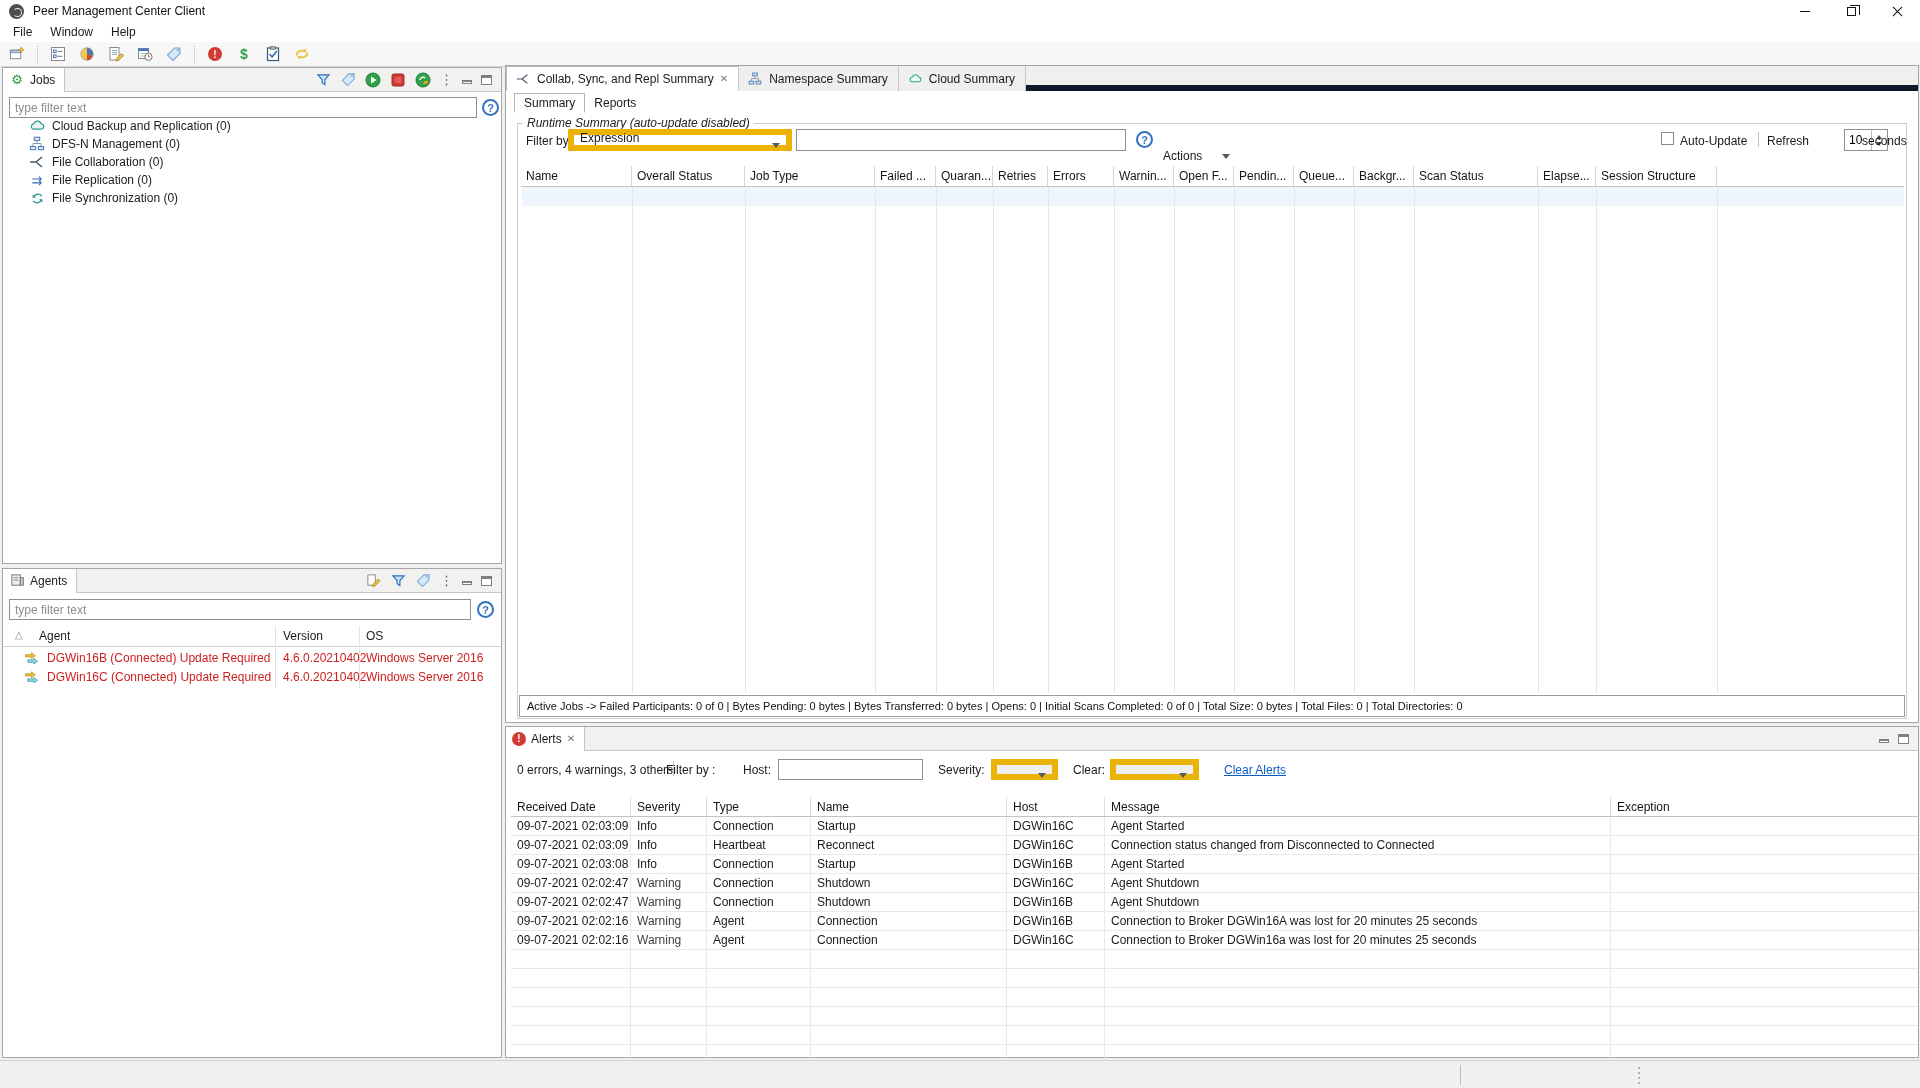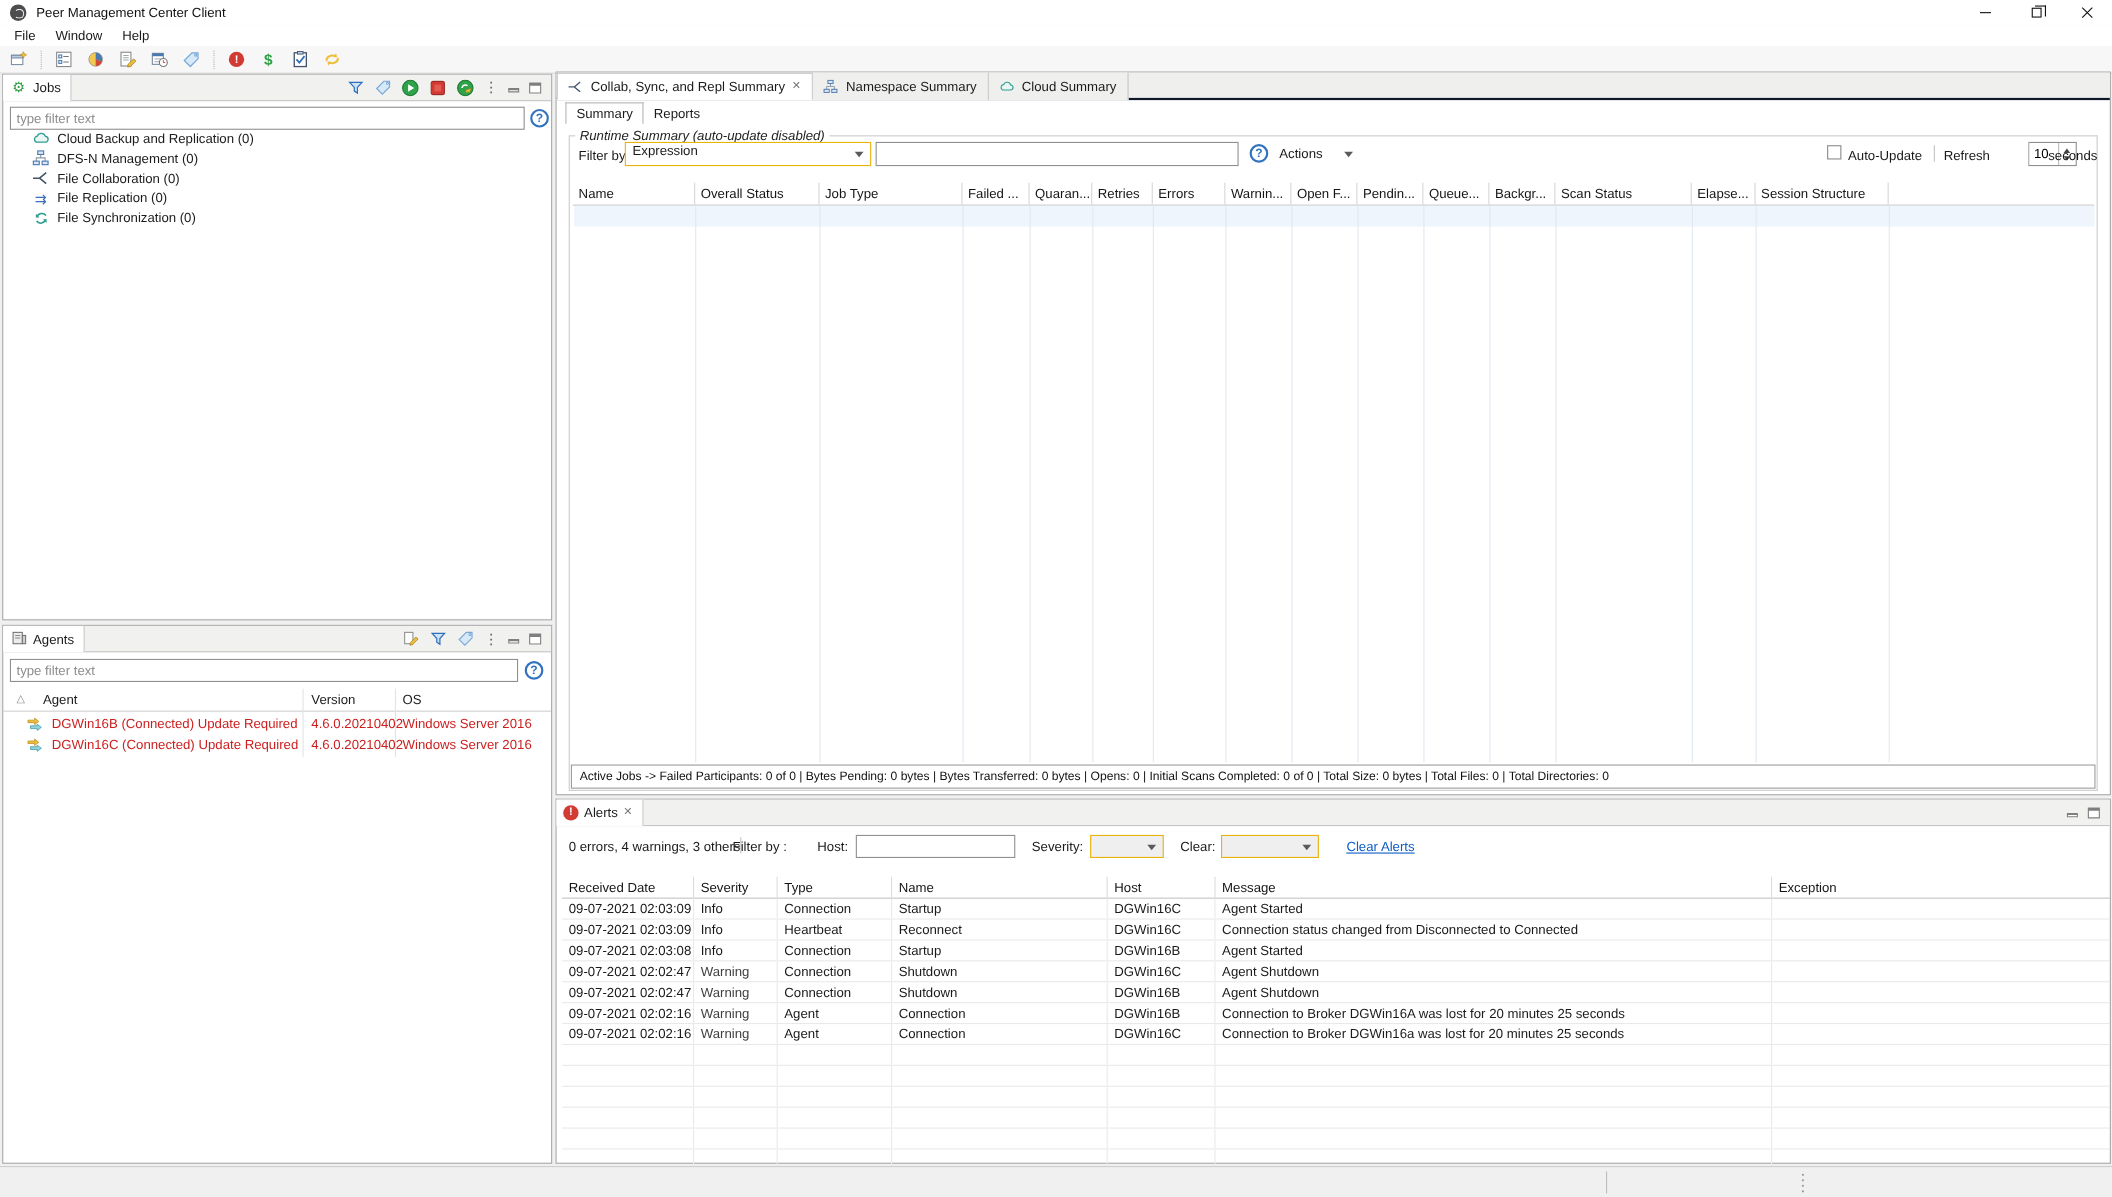--- a/index.html
+++ b/index.html
@@ -50,28 +50,28 @@
   .tree-row{position:absolute;left:0;width:100%;height:18px;display:flex;align-items:center;padding-left:26px;gap:7px}
   .tree-label{font-size:12px;color:#1c1c1c}
 
   
   .ag-head{position:absolute;height:21px;border-bottom:1px solid #d0d0d0;font-size:12px;color:#1c1c1c}
   .ag-vline{position:absolute;width:1px;background:#e3e3e3}
   .ag-row{position:absolute;height:19px;display:flex;align-items:center}
   .red{color:#cc1f1f}
 
   
-  .etabbar{position:absolute;left:0;right:0;top:0;height:25px;background:#efefee;border-bottom:2px solid #0f172a;display:flex}
+  .etabbar{position:absolute;left:0;right:0;top:0;height:25px;background:#efefee;border-bottom:6px solid #0f172a;display:flex}
   .etab{height:25px;display:flex;align-items:center;gap:6px;padding:0 10px 0 8px;border-right:1px solid #c6c6c6;background:#efefee;font-size:12px}
   .etab.active{background:#fff;border-top:1px solid #b9b9b9;border-left:1px solid #b9b9b9;margin-bottom:-1px;border-bottom:1px solid #fff}
   .subtab{height:20px;display:flex;align-items:center;padding:0 9px;font-size:12px}
   .subtab.active{border:1px solid #b5b5b5;border-bottom:1px solid #fff;background:#fff}
   .groupbox{position:absolute;border:1px solid #cbcbcb;background:#fff}
   .grouplabel{position:absolute;font-style:italic;background:#fff;padding:0 4px;font-size:12px;color:#222}
-  .combo{position:absolute;border:1px solid #eab308;background:#fff;display:flex;align-items:flex-start;padding:0 18px 0 6px;font-size:12px}
+  .combo{position:absolute;border:6px solid #eab308;background:#fff;display:flex;align-items:flex-end;padding:0 18px 0 6px;font-size:12px}
   .combo .chev,.chev-alone{width:0;height:0;border-left:4px solid transparent;border-right:4px solid transparent;border-top:5px solid #5a5a5a}
   .combo .chev{position:absolute;right:6px;top:8px}
   .combo.disabled{background:#efefef}
   .spinner{position:absolute;border:1px solid #8f8f8f;background:#fff;display:flex}
   .spinner input{border:none;width:26px;font:inherit;padding-left:4px;outline:none}
   .spinner .arrows{width:15px;border-left:1px solid #bdbdbd;display:flex;flex-direction:column;align-items:center;justify-content:center;gap:3px}
   .tri-up{width:0;height:0;border-left:3.5px solid transparent;border-right:3.5px solid transparent;border-bottom:4px solid #444}
   .tri-dn{width:0;height:0;border-left:3.5px solid transparent;border-right:3.5px solid transparent;border-top:4px solid #444}
   .checkbox{position:absolute;width:13px;height:13px;border:1px solid #8a8a8a;background:#fff}
   .vbar{position:absolute;width:1px;height:15px;background:#c4c4c4}
@@ -402,21 +402,21 @@
     <div class="groupbox" style="left:11px;top:57px;width:1390px;height:596px"></div>
     <span class="grouplabel" style="left:17px;top:50px">Runtime Summary (auto-update disabled)</span>
 
     <span class="abs" style="left:20px;top:68px">Filter by:</span>
     <div class="combo" style="left:62px;top:63px;width:224px;height:22px">
       <span>Expression</span>
       <span class="chev"></span>
     </div>
     <input class="filter-box" style="left: 290px; top: 63px; width: 330px; height: 22px;" value="">
     <span class="helpc" style="left:630px;top:65px">?</span>
-    <div class="abs flex" style="left:657px;top:63px;height:22px;gap:20px">
+    <div class="abs flex" style="left:657px;top:79px;height:22px;gap:20px">
       <span>Actions</span>
       <span class="chev-alone"></span>
     </div>
 
     <span class="checkbox" style="left:1155px;top:66px"></span>
     <span class="abs" style="left:1174px;top:68px">Auto-Update</span>
     <span class="vbar" style="left:1252px;top:66px"></span>
     <span class="abs" style="left:1261px;top:68px">Refresh</span>
     <div class="spinner" style="left:1338px;top:63px;width:44px;height:22px">
       <input value="10" style="">

